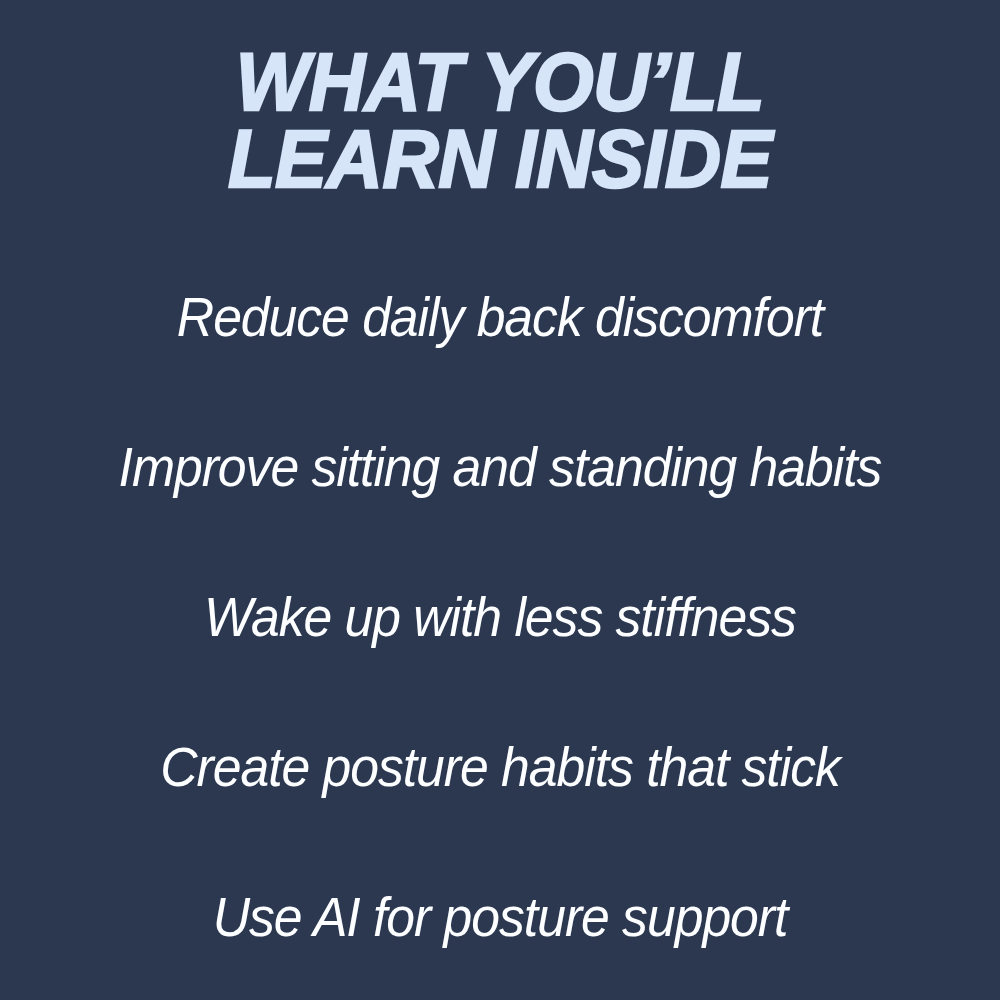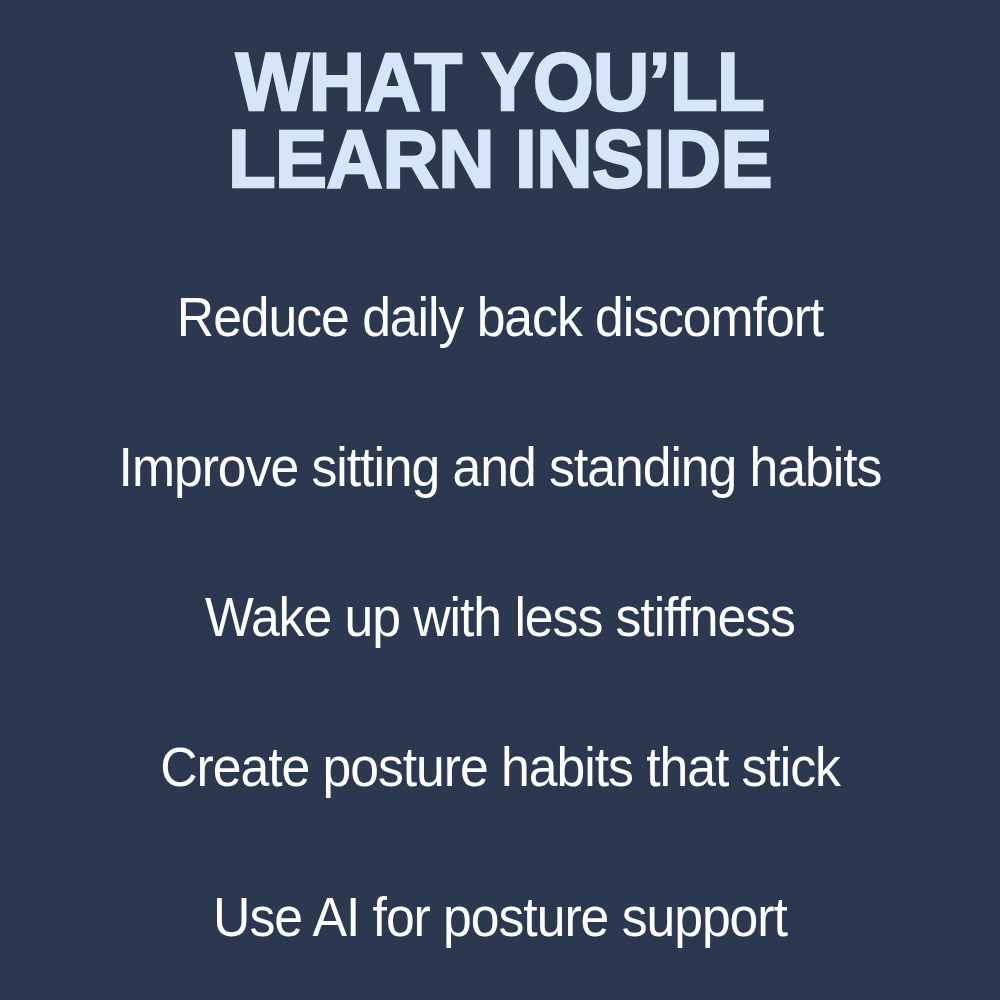--- a/index.html
+++ b/index.html
@@ -18,20 +18,21 @@
 
   #slide {
     position: relative;
     box-sizing: border-box;
     width: 1000px;
     height: 1000px;
     background: #2b3850;
     display: flex;
     flex-direction: column;
     align-items: center;
+    font-style: italic;
   }
 
   
   .headline {
     width: 100%;
     margin: 0;
     padding: 0;
     text-align: center;
     color: #d7e5f9;
     font-family: "Liberation Sans", sans-serif;

